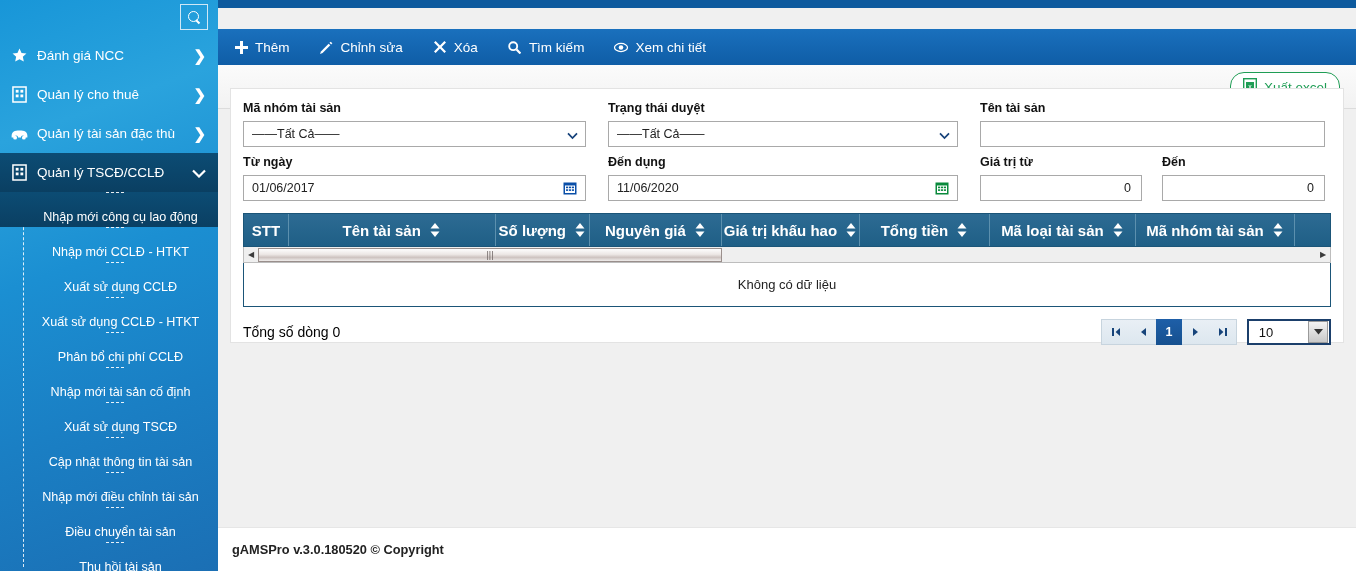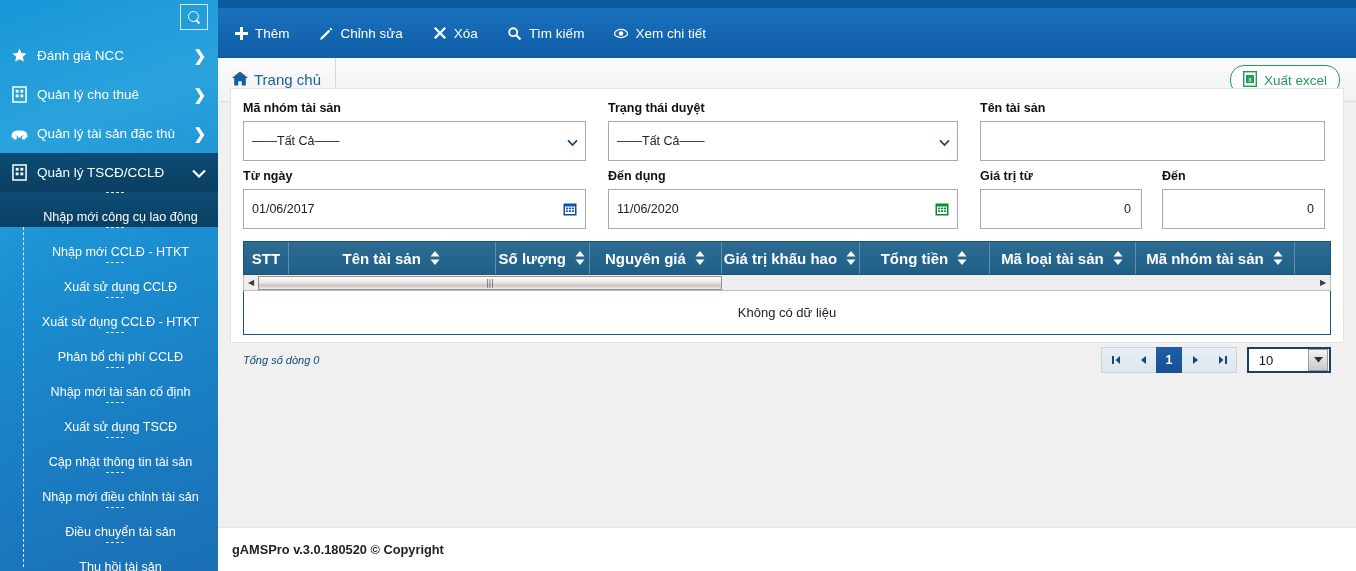--- a/index.html
+++ b/index.html
@@ -82,25 +82,26 @@
   
   #main {
     position: absolute; left: 218px; top: 0;
     width: 1138px; height: 571px;
     background: #f0f0f0;
   }
   #topbar {
     height: 8px; background: #0d5a9e;
   }
   #toolbar {
-    height: 50px;
+    height: 36px;
     background: linear-gradient(180deg,#1a70bd 0%, #0f5da6 100%);
     display: flex; align-items: center;
     padding-left: 16px;
     color: #ffffff;
+    margin-top: 21px;
   }
   .tb-item {
     display:flex; align-items:center; gap:7px;
     margin-right: 30px; font-size: 13.5px; cursor: pointer;
     color:#ffffff; white-space: nowrap;
   }
   .tb-ic { display:inline-flex; align-items:center; justify-content:center; width:14px; }
 
   #breadcrumb-bar {
     height: 44px; background: linear-gradient(180deg,#fbfbfb 0%, #f2f2f2 100%);
@@ -140,21 +141,21 @@
   .filter-grid {
     display: flex;
     gap: 0;
   }
   .fcol { padding-right: 22px; }
   .flabel {
     font-size: 12.5px; color: #111; font-weight: bold;
     margin-bottom: 4px; height: 16px; white-space: nowrap;
   }
   .finput {
-    height: 40px; border: 1px solid #a9a9a9; background:#fff;
+    height: 26px; border: 1px solid #a9a9a9; background:#fff;
     font-size: 12.5px; color:#222;
     display:flex; align-items:center; padding: 12px 8px;
     position: relative;
   }
   .finput.num { justify-content: flex-end; padding-right: 10px; }
   .fselect { padding-right: 26px; }
   .sel-arrow {
     position:absolute; right: 9px; top: 50%;
     width: 9px; height: 9px; margin-top: -5px;
   }
@@ -200,21 +201,21 @@
   #nodata {
     height: 44px; border:1px solid #1b5578; border-top:none;
     background:#ffffff; display:flex; align-items:center; justify-content:center;
     font-size: 13px; color:#222;
   }
 
   #gridfooter {
     margin-top: 10px; height: 30px;
     display:flex; align-items:center; justify-content:space-between;
   }
-  #totalrows { font-size: 11px; color:#0c4a6e;font-style:italic; }
+  #totalrows { font-size: 14px; color:#000000; }
   #pager-wrap { display:flex; align-items:center; gap: 10px; }
   #pager {
     display:flex; align-items:center;
     background: linear-gradient(180deg,#e9eff5 0%,#dde7ef 100%);
     border: 1px solid #c7d4de; height: 26px;
   }
   .pg {
     width: 27px; height: 24px; display:flex; align-items:center; justify-content:center;
     color:#17447a; font-size: 10px; cursor:pointer;
   }
@@ -405,28 +406,20 @@
           <svg width="15" height="11" viewBox="0 0 16 11">
               <ellipse cx="8" cy="5.5" rx="7.4" ry="4.6" fill="none" stroke="#ffffff" stroke-width="1.4"></ellipse>
               <circle cx="8" cy="5.5" r="2.6" fill="#ffffff"></circle>
             </svg>
         </span>
         <span>Xem chi tiết</span>
       </div>
     </div>
 
     <div id="breadcrumb-bar">
-      <div id="bc-home">
-        <span>
-          <svg width="16" height="15" viewBox="0 0 17 15">
-              <path fill="#1a5f9c" d="M8.5 0 0 7h2.3v8h4.4v-4.6h3.6V15h4.4V7H17z"></path>
-            </svg>
-        </span>
-        <span>Trang chủ</span>
-      </div>
       <div id="excel-btn">
         <span>
           <svg width="14" height="16" viewBox="0 0 14 16">
               <rect x="0.7" y="0.7" width="12.6" height="14.6" fill="#ffffff" stroke="#1f9d55" stroke-width="1.4"></rect>
               <rect x="3" y="4" width="8" height="8" fill="#1f9d55"></rect>
               <text x="7" y="10.6" font-size="7" fill="#ffffff" text-anchor="middle" font-family="Liberation Sans">x</text>
             </svg>
         </span>
         <span>Xuất excel</span>
       </div>

